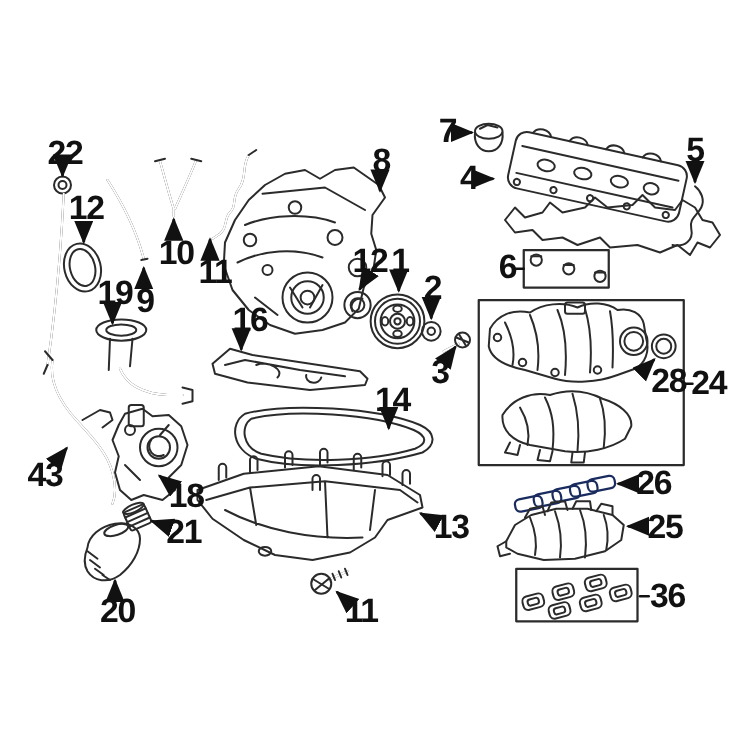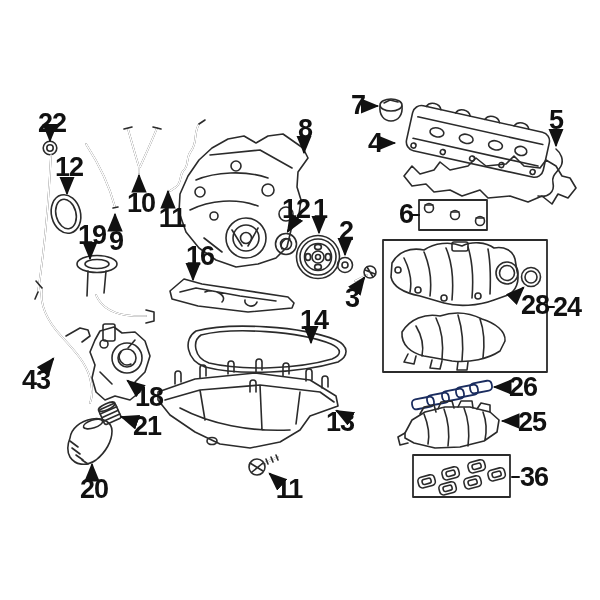--- a/index.html
+++ b/index.html
@@ -312,21 +312,21 @@
 <div class="lbl" style="left:352px;top:298px">3</div>
 <div class="lbl" style="left:375px;top:143px">4</div>
 <div class="lbl" style="left:556px;top:120px">5</div>
 <div class="lbl" style="left:406px;top:214px">6</div>
 <div class="lbl" style="left:358px;top:105px">7</div>
 <div class="lbl" style="left:305px;top:129px">8</div>
 <div class="lbl" style="left:116px;top:241px">9</div>
 <div class="lbl" style="left:141px;top:203px">10</div>
 <div class="lbl" style="left:172px;top:218px">11</div>
 <div class="lbl" style="left:296px;top:209px">12</div>
-<div class="lbl" style="left:340px;top:422px">13</div>
+<div class="lbl" style="left:361px;top:422px">13</div>
 <div class="lbl" style="left:314px;top:320px">14</div>
 <div class="lbl" style="left:289px;top:489px">11</div>
 <div class="lbl" style="left:200px;top:256px">16</div>
 <div class="lbl" style="left:69px;top:167px">12</div>
 <div class="lbl" style="left:149px;top:397px">18</div>
 <div class="lbl" style="left:92px;top:235px">19</div>
 <div class="lbl" style="left:94px;top:489px">20</div>
 <div class="lbl" style="left:147px;top:426px">21</div>
 <div class="lbl" style="left:52px;top:123px">22</div>
 <div class="lbl" style="left:36px;top:380px">43</div>

